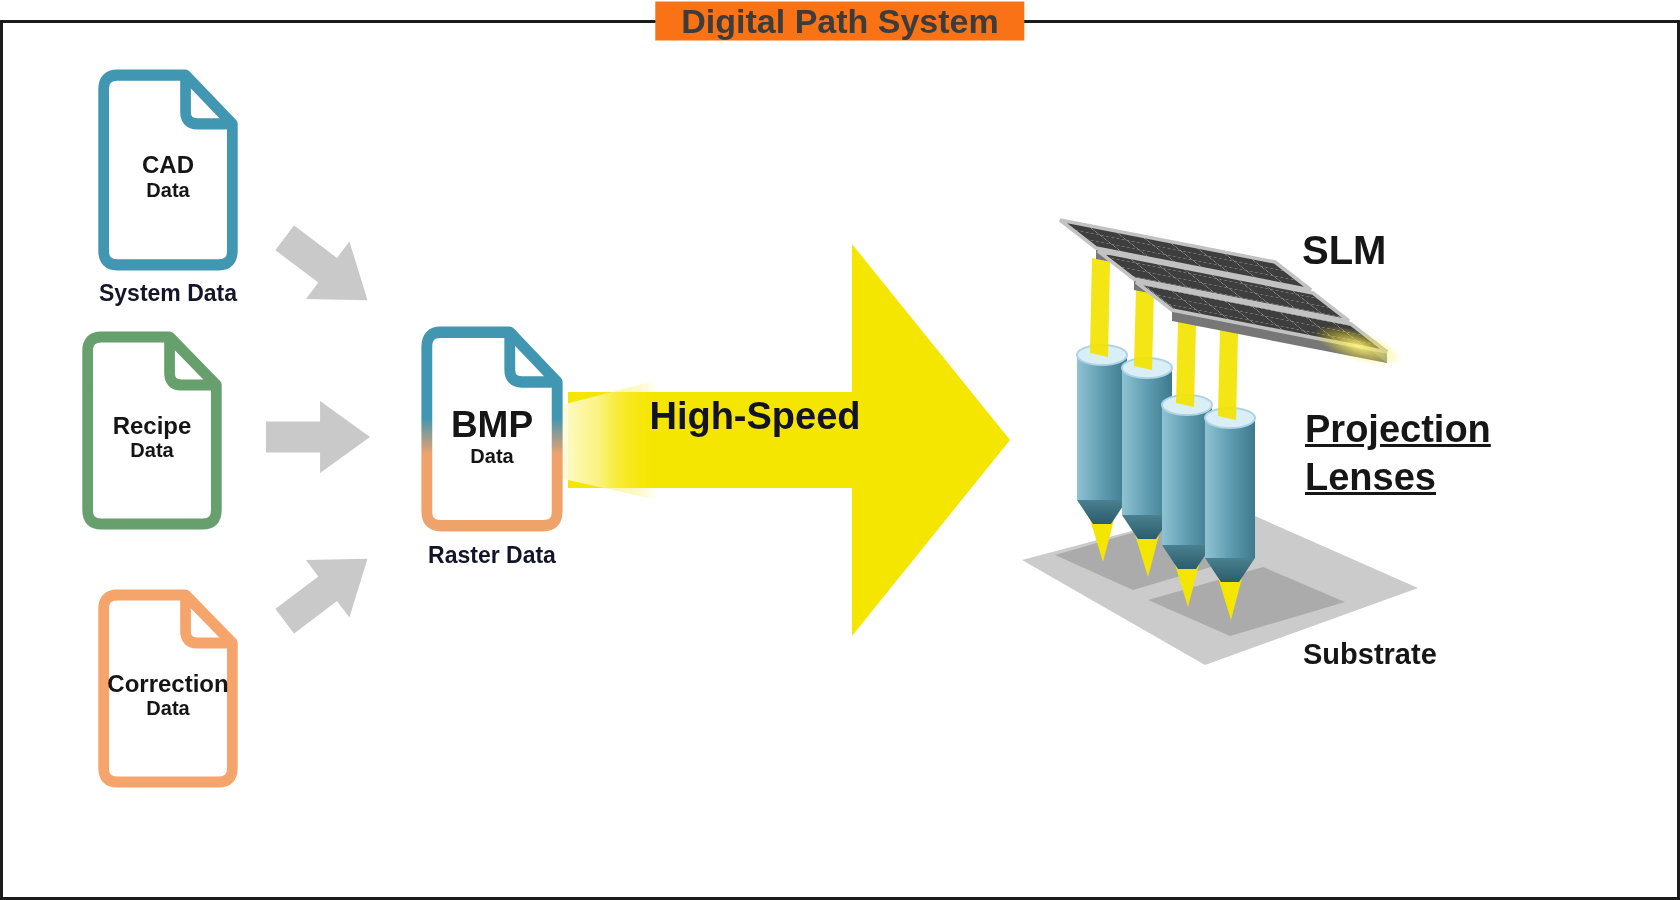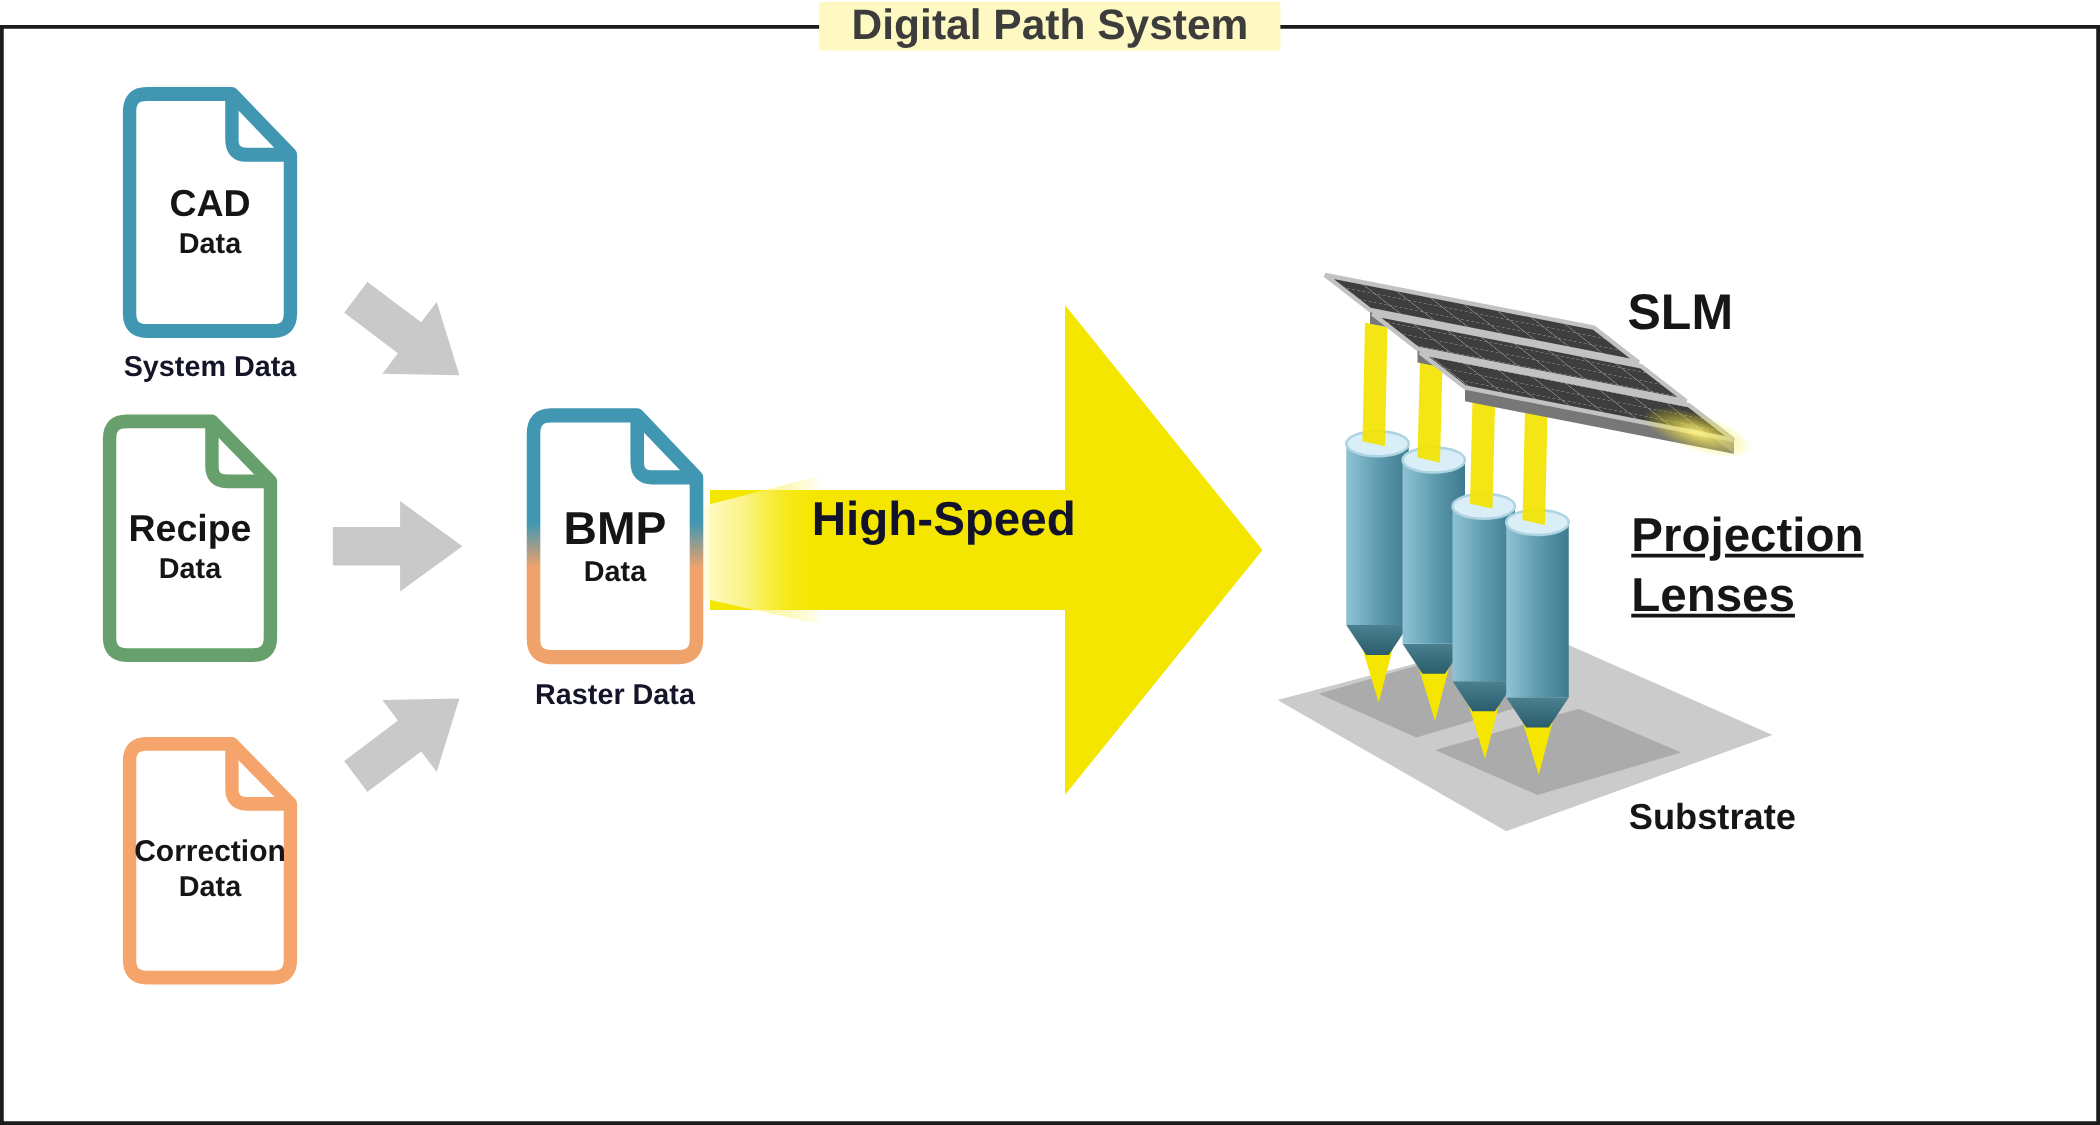--- a/index.html
+++ b/index.html
@@ -6,34 +6,34 @@
   .canvas {
     position:relative; width:1680px; height:900px; background:#ffffff;
     font-family:"Liberation Sans", sans-serif; overflow:hidden;
   }
   .frame {
     position:absolute; left:0; right:0; top:20px; bottom:0;
     border:3px solid #1b1b1b; box-sizing:border-box; z-index:1;
   }
   .title {
     position:absolute; left:50%; top:21px; transform:translate(-50%,-50%);
-    background:#fef9c3; padding:0 26px; font-size:34px; font-weight:700;
+    background:#f97316; padding:0 26px; font-size:34px; font-weight:700;
     color:#3c3c3c; z-index:2; white-space:nowrap;
   }
   .doc { position:absolute; z-index:3; }
   .doc svg { position:absolute; inset:0; width:100%; height:100%; }
   .doc-text {
     position:absolute; inset:0; display:flex; flex-direction:column;
     align-items:center; justify-content:center; padding-top:14px;
     text-align:center; color:#151515;
   }
-  .doc-line1 { font-size:30px; font-weight:700; line-height:1.12; }
+  .doc-line1 { font-size:24px; font-weight:700; line-height:1.12; }
   .doc-line1.small1 { font-size:24px; }
   .doc-line1.big1 { font-size:37px; }
-  .doc-line2 { font-size:23px; font-weight:700; line-height:1.15; }
+  .doc-line2 { font-size:20px; font-weight:700; line-height:1.15; }
   .caption {
     position:absolute; text-align:center; font-size:23px; font-weight:700;
     color:#15152a; z-index:3;
   }
   .garrow {
     position:absolute; width:104px; height:86px; background:#c9c9c9; z-index:2;
     clip-path:polygon(0 32%, 52% 32%, 52% 8%, 100% 50%, 52% 92%, 52% 68%, 0 68%);
   }
   .bigarrow-svg { position:absolute; left:540px; top:228px; z-index:2; }
   .transfer-label {

